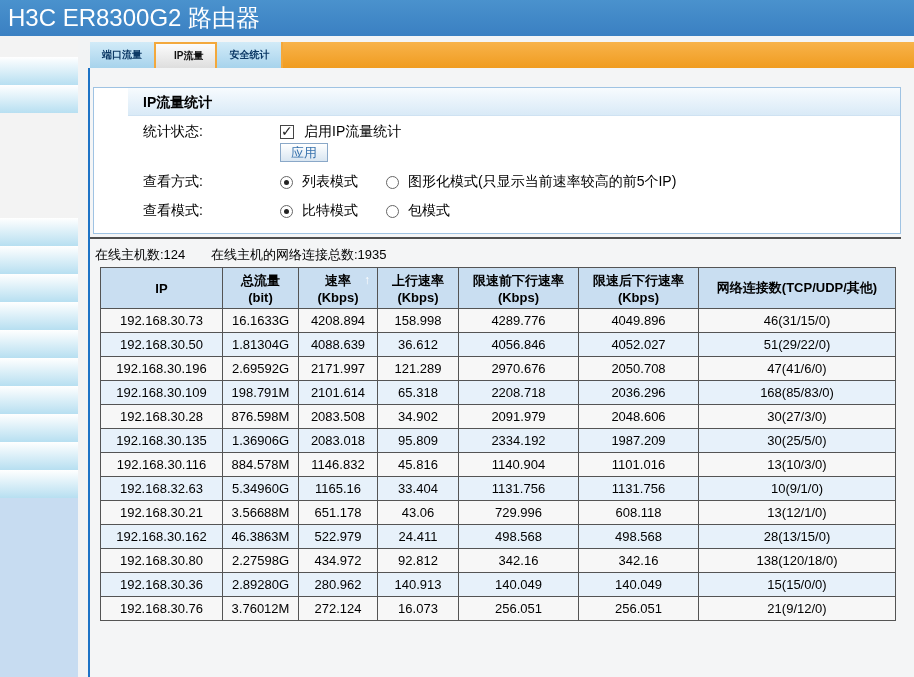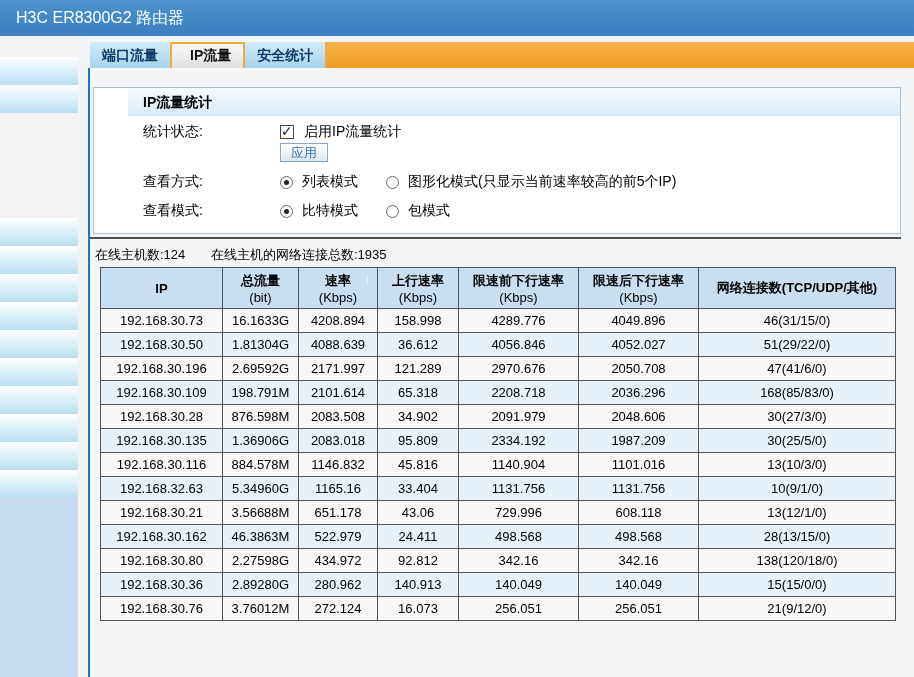--- a/index.html
+++ b/index.html
@@ -3,42 +3,42 @@
 <meta charset="utf-8">
 <style>
   * { box-sizing: border-box; margin: 0; padding: 0; }
   html,body { width:914px; height:677px; overflow:hidden; }
   body {
     font-family:"Liberation Sans","DejaVu Sans",sans-serif;
     background:#f2f3f4; position:relative; color:#000;
   }
   
   .topbar {
-    height:36px; line-height:36px; padding-left:16px;
+    height:36px; line-height:36px; padding-left:8px;
     background:linear-gradient(#4a92cd,#3a80c2);
-    color:#fff; font-size:16px; white-space:nowrap;
+    color:#fff; font-size:24px; white-space:nowrap;
   }
   
   .sidebar { position:absolute; left:0; top:36px; width:78px; bottom:0; background:#f3f3f3; }
   .stripe { position:absolute; left:0; width:78px; height:28px;
     background:linear-gradient(#ffffff,#b7dff1); }
   .stripe:nth-of-type(1){top:21px}  .stripe:nth-of-type(2){top:49px}
   .stripe:nth-of-type(3){top:182px} .stripe:nth-of-type(4){top:210px}
   .stripe:nth-of-type(5){top:238px} .stripe:nth-of-type(6){top:266px}
   .stripe:nth-of-type(7){top:294px} .stripe:nth-of-type(8){top:322px}
   .stripe:nth-of-type(9){top:350px} .stripe:nth-of-type(10){top:378px}
   .stripe:nth-of-type(11){top:406px}.stripe:nth-of-type(12){top:434px}
   .sidebar-block { position:absolute; left:0; top:462px; bottom:0; width:78px; background:#c7dcf1; }
   .vline { position:absolute; left:88px; top:68px; bottom:0; width:2px; background:#1d73c6; }
   
   .main { position:absolute; left:90px; top:36px; right:0; bottom:0; background:#f4f5f6; }
   
   .tabbar { display:flex; margin-top:6px; height:26px; }
   .tab {
-    height:26px; line-height:26px; padding:0 12px; font-size:14px; font-weight:bold;
+    height:26px; line-height:26px; padding:0 12px; font-size:10px; font-weight:bold;
     color:#0d3a66; background:linear-gradient(#d2ebf8,#a7d3ec);
     border-right:2px solid #f3a83c; cursor:default; white-space:nowrap;
   }
   .tab.active {
     background:linear-gradient(#fbfbfb,#dedede); color:#111;
     border-top:2px solid #f3a83c; line-height:23px;padding-left:18px;
   }
   .tab-fill { flex:1; background:linear-gradient(#f8b34b,#f09c20); }
   
   .panel { margin:19px 13px 0 3px; width:808px; border:1px solid #9fc3e3; background:#fff;padding-left:34px; }
@@ -80,21 +80,21 @@
   }
   .radio-label { white-space:nowrap; }
   
   .separator { margin-top:3px; margin-right:13px; height:2px; background:#4f4f4f; }
   .statusline { margin:7px 0 0 5px; font-size:13px; height:14px; }
   .statusline span { margin-right:22px; }
   
   table { border-collapse:collapse; margin:7px 0 0 10px; table-layout:fixed; }
   th, td { border:1px solid #545454; font-size:13px; text-align:center; padding:0; }
   th { background:#c9def1; height:41px; font-weight:bold; position:relative; }
-  th .h2 { font-weight:normal; }
+  th .h2 { font-weight:bold; }
   td { height:24px; background:#f7f7f7; }
   tbody tr:nth-child(even) td { background:#e7f1fa; }
   .sort { position:absolute; right:7px; top:5px; color:#fff; font-size:12px; font-weight:bold; }
   col.c1{width:122px} col.c2{width:76px} col.c3{width:79px} col.c4{width:81px}
   col.c5{width:120px} col.c6{width:120px} col.c7{width:197px}
 </style>
 </head>
 <body>
 
 <div class="topbar">

